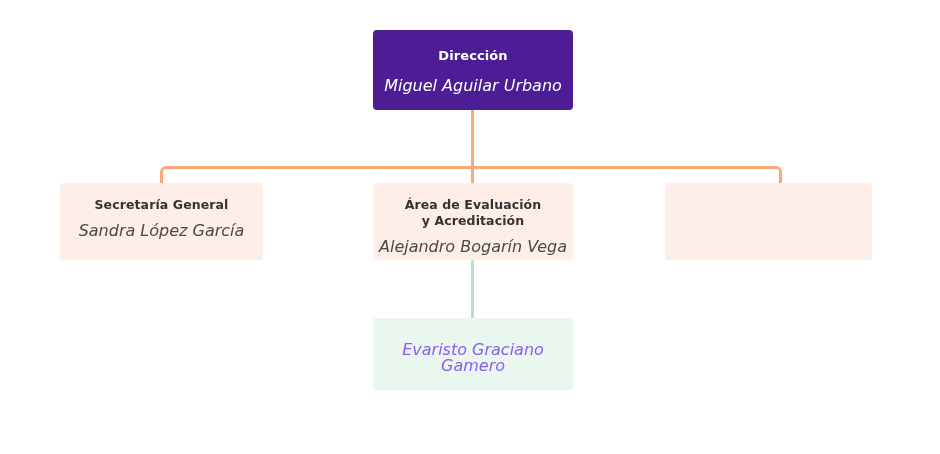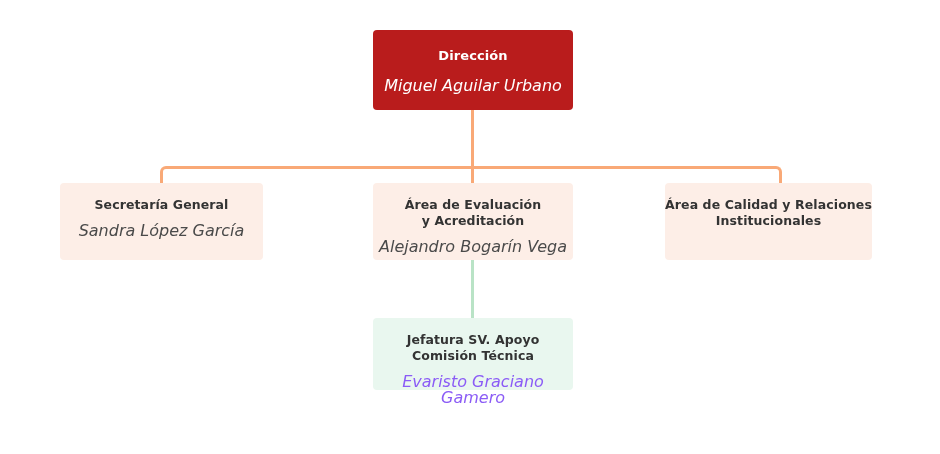--- a/index.html
+++ b/index.html
@@ -38,21 +38,21 @@
   }
   .node-person {
     font-size: 16px;
     font-style: italic;
     line-height: 16px;
     white-space: pre-line;
   }
 
   
   .node--root {
-    background: #b91c1c;
+    background: #4c1d95;
     padding-top: 18px;
   }
   .node--root .node-title {
     color: #ffffff;
     font-size: 13px;
   }
   .node--root .node-person {
     color: #ffffff;
     margin-top: 14px;
   }
@@ -126,23 +126,19 @@
     <div class="node-person">Sandra López García</div>
   </div>
 
   <div class="node node--branch" style="left:373px; top:183px; width:200px; height:77px;">
     <div class="node-title">Área de Evaluación
 y Acreditación</div>
     <div class="node-person">Alejandro Bogarín Vega</div>
   </div>
 
   <div class="node node--branch" style="left:665px; top:183px; width:207px; height:77px;">
-    <div class="node-title">Área de Calidad y Relaciones
-Institucionales</div>
   </div>
 
   <div class="node node--leaf" style="left:373px; top:318px; width:200px; height:72px;">
-    <div class="node-title">Jefatura SV. Apoyo
-Comisión Técnica</div>
     <div class="node-person">Evaristo Graciano Gamero</div>
   </div>
 
 </div>
 
 </body></html>

